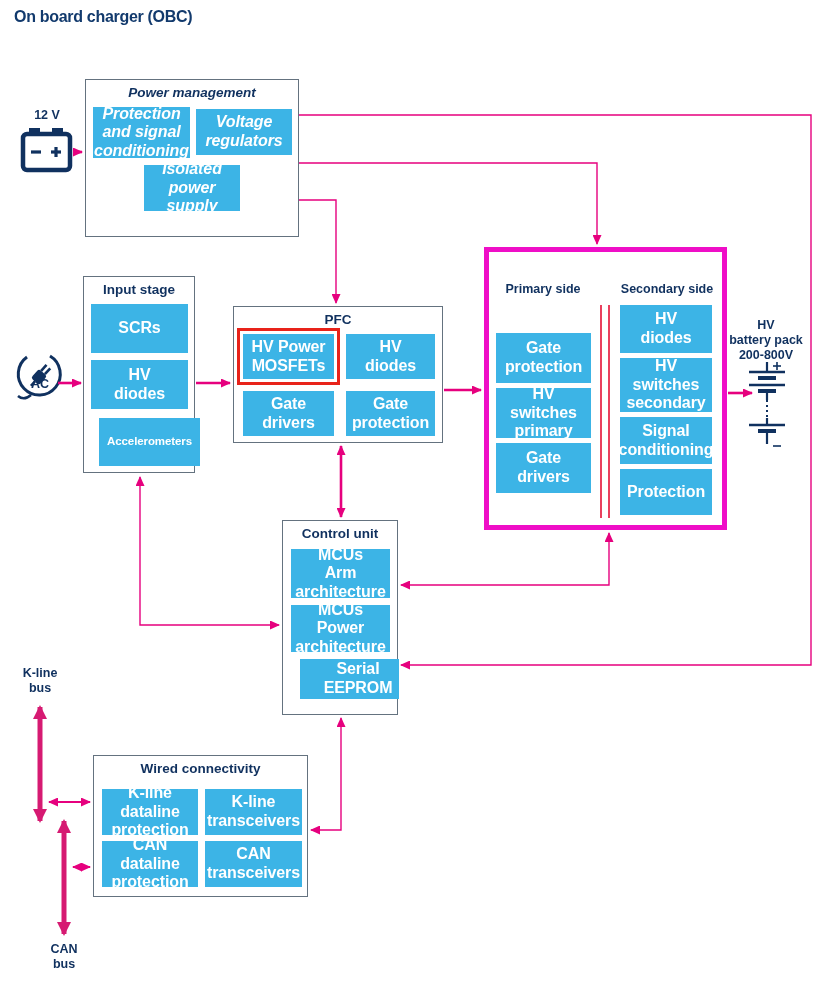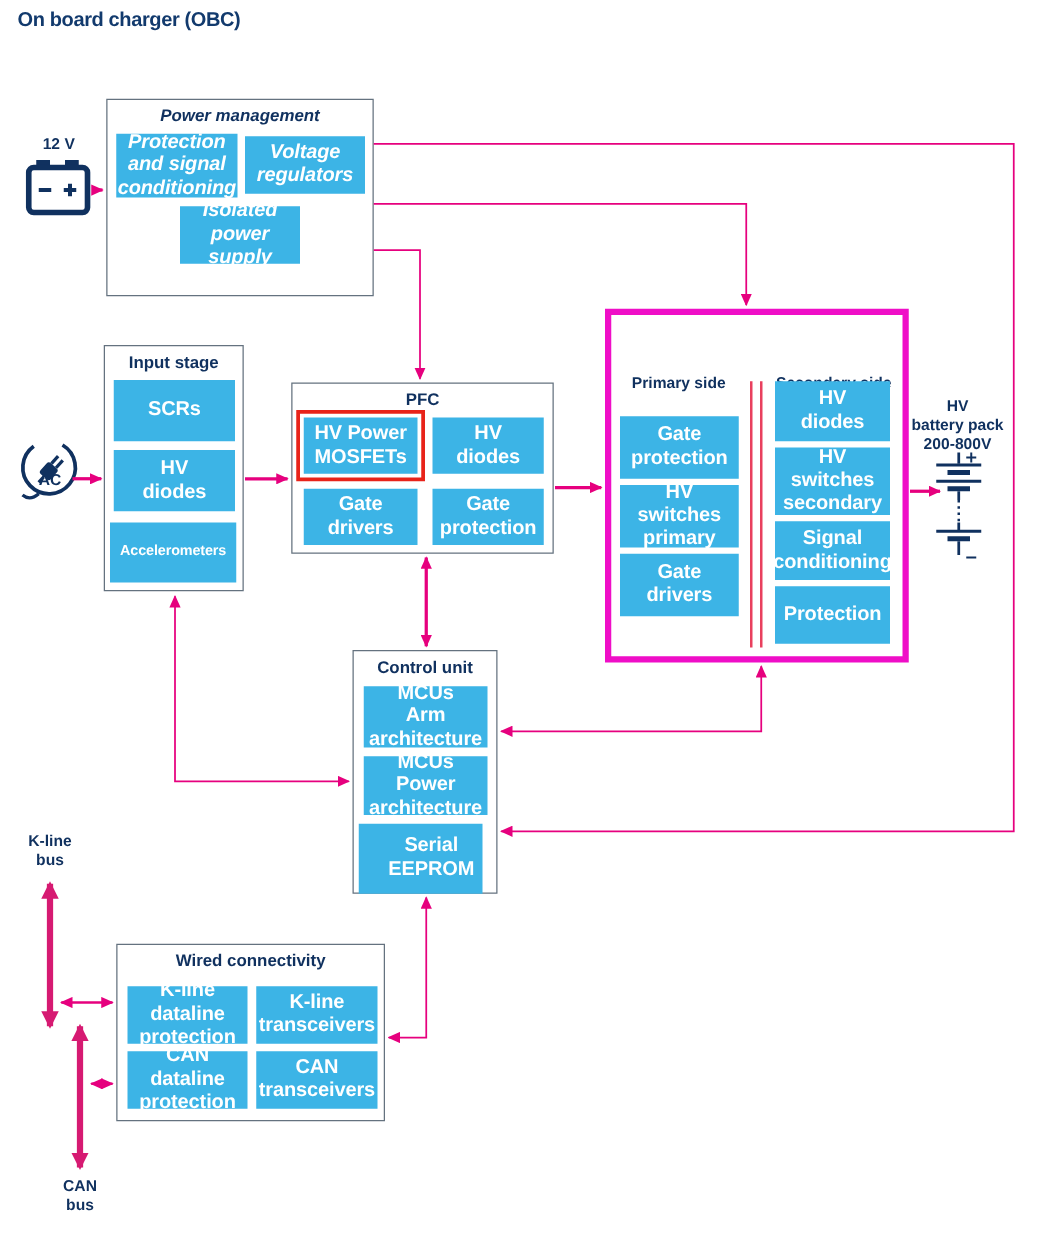--- a/index.html
+++ b/index.html
@@ -19,21 +19,21 @@
     position:absolute;left:0;right:0;top:5px;text-align:center;
     font-size:13.5px;font-weight:bold;color:#10315f;
   }
   .chip{
     position:absolute;background:#3cb4e6;color:#ffffff;
     display:flex;align-items:center;justify-content:center;text-align:center;
     font-size:16px;font-weight:bold;line-height:1.16;white-space:pre-line;
     letter-spacing:-0.1px;box-sizing:border-box;
   }
   .sidelabel{
-    position:absolute;text-align:center;font-size:12.5px;font-weight:bold;color:#10315f;margin-top:17px;
+    position:absolute;text-align:center;font-size:12.5px;font-weight:bold;color:#10315f;
   }
   .redbox{
     position:absolute;border:3.5px solid #e8231a;box-sizing:border-box;z-index:3;
     pointer-events:none;background:transparent;
   }
   .isoline{
     position:absolute;width:1.5px;background:#e9405e;z-index:2;
   }
   .dcdc{border:5px solid #ef0ec7;}
   .extlabel{
@@ -110,21 +110,21 @@
 regulators</div>
     <div class="chip" style="left:58px;top:85px;width:96px;height:46px;">Isolated
 power supply</div>
   </div>
 
   <div class="gbox" style="left:83px;top:276px;width:112px;height:197px;">
     <div class="gtitle">Input stage</div>
     <div class="chip" style="left:7px;top:27px;width:97px;height:49px;">SCRs</div>
     <div class="chip" style="left:7px;top:83px;width:97px;height:49px;">HV
 diodes</div>
-    <div class="chip" style="left:4px;top:141px;width:101px;height:48px;font-size:11.5px;">Accelerometers</div>
+    <div class="chip" style="left:15px;top:141px;width:101px;height:48px;font-size:11.5px;">Accelerometers</div>
   </div>
 
   <div class="gbox" style="left:233px;top:306px;width:210px;height:137px;">
     <div class="gtitle">PFC</div>
     <div class="chip" style="left:9px;top:27px;width:91px;height:45px;">HV Power
 MOSFETs</div>
     <div class="redbox" style="left:3px;top:21px;width:103px;height:57px;"></div>
     <div class="chip" style="left:112px;top:27px;width:89px;height:45px;">HV
 diodes</div>
     <div class="chip" style="left:9px;top:84px;width:91px;height:45px;">Gate
@@ -156,21 +156,21 @@
   </div>
 
   <div class="gbox" style="left:282px;top:520px;width:116px;height:195px;">
     <div class="gtitle">Control unit</div>
     <div class="chip" style="left:8px;top:28px;width:99px;height:49px;">MCUs
 Arm
 architecture</div>
     <div class="chip" style="left:8px;top:84px;width:99px;height:47px;">MCUs
 Power
 architecture</div>
-    <div class="chip" style="left:4px;top:138px;width:99px;height:56px;padding-left:17px;">Serial
+    <div class="chip" style="left:17px;top:138px;width:99px;height:40px;padding-left:17px;">Serial
 EEPROM</div>
   </div>
 
   <div class="gbox" style="left:93px;top:755px;width:215px;height:142px;">
     <div class="gtitle">Wired connectivity</div>
     <div class="chip" style="left:8px;top:33px;width:96px;height:46px;">K-line dataline
 protection</div>
     <div class="chip" style="left:111px;top:33px;width:97px;height:46px;">K-line
 transceivers</div>
     <div class="chip" style="left:8px;top:85px;width:96px;height:46px;">CAN dataline

